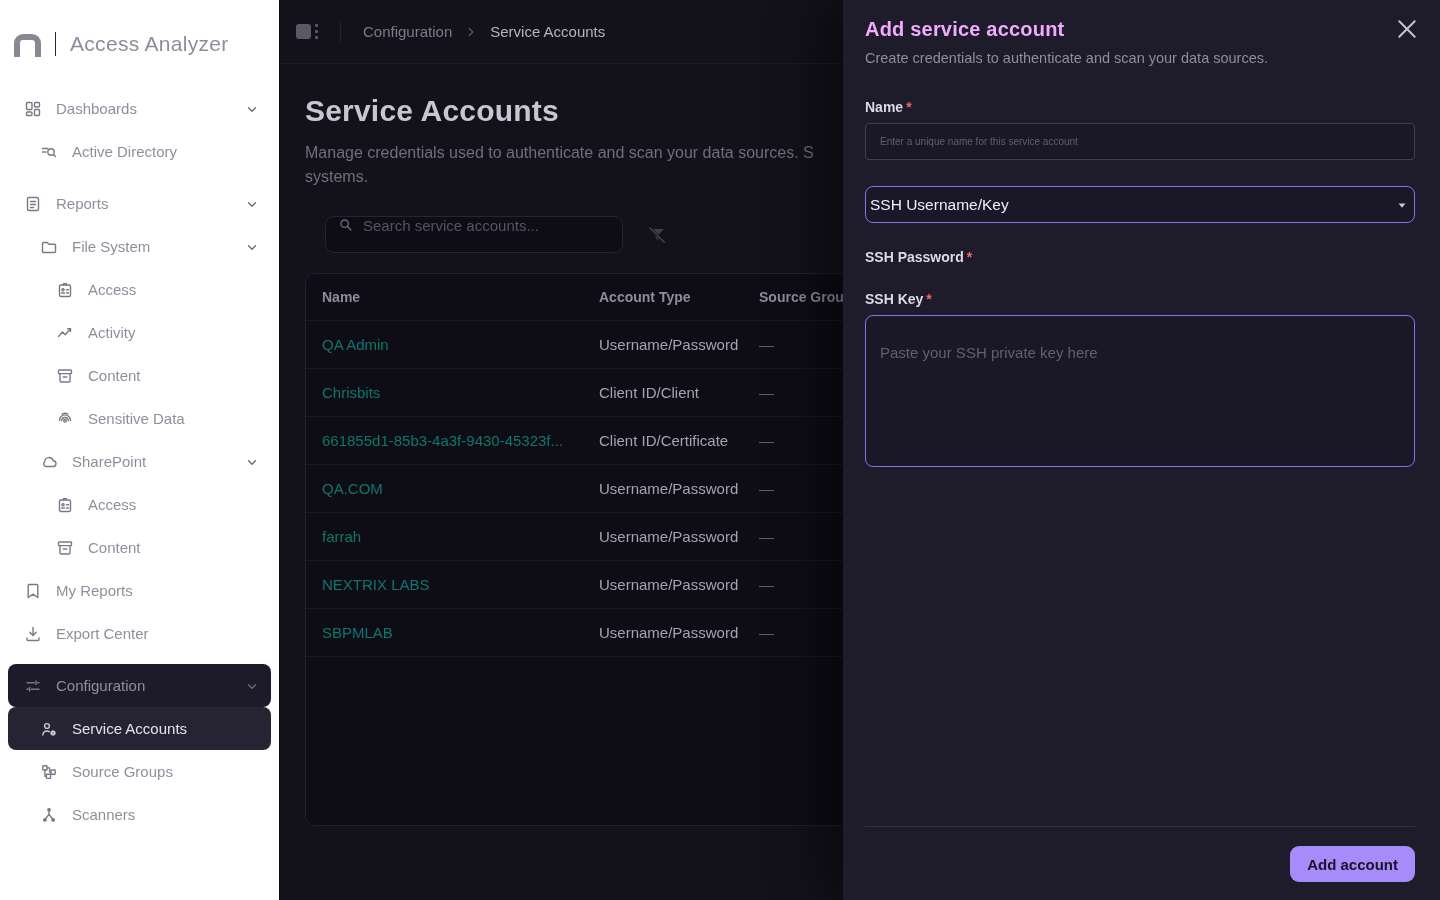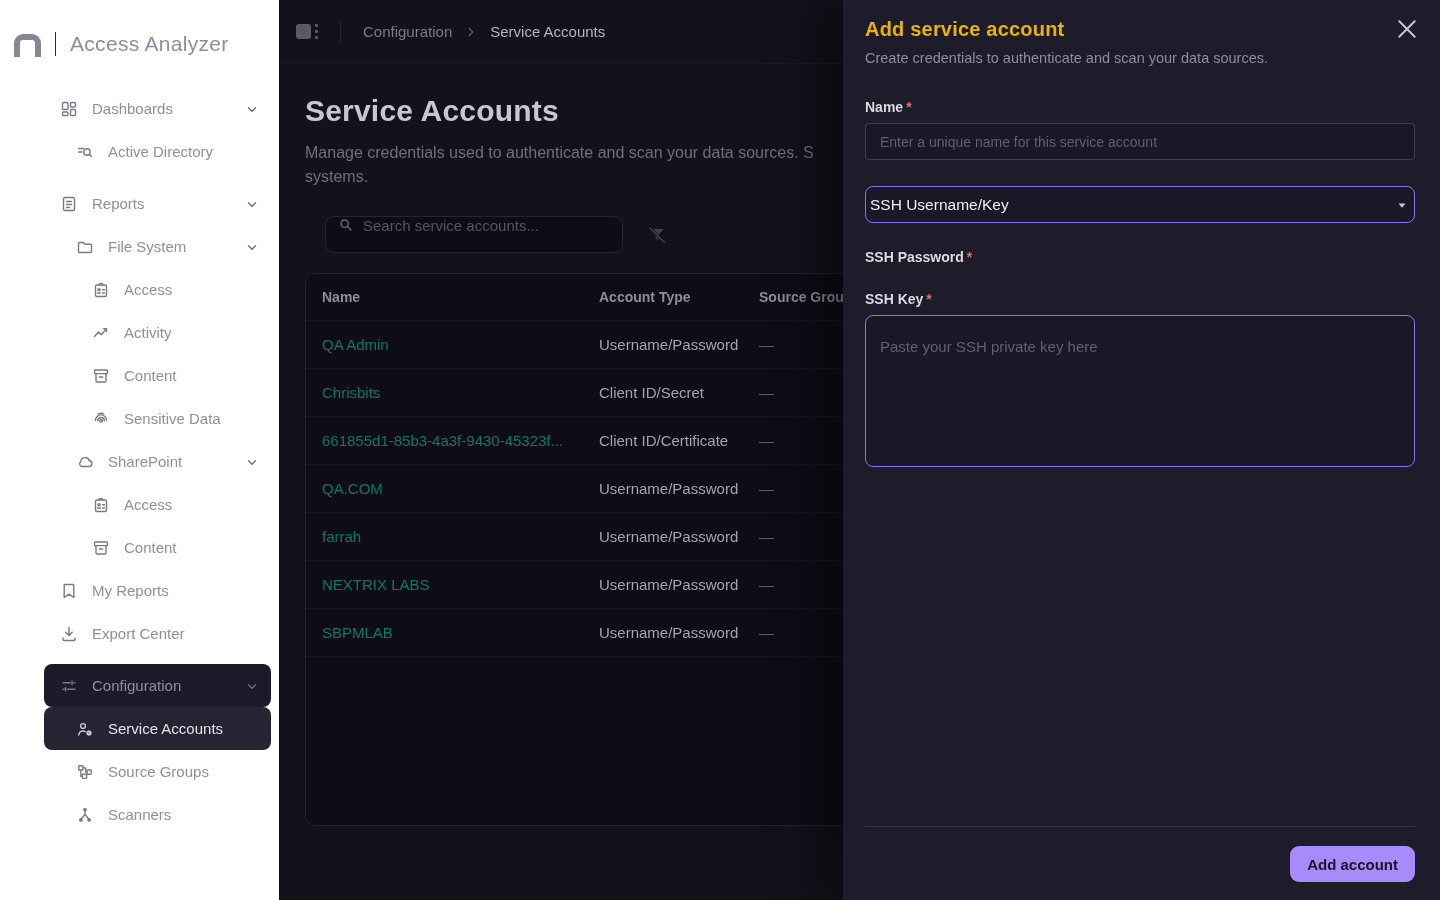--- a/index.html
+++ b/index.html
@@ -7,21 +7,21 @@
     font-family:"Liberation Sans", sans-serif; -webkit-font-smoothing:antialiased; }
 
   
   .sidebar { position:absolute; left:0; top:0; bottom:0; width:280px; background:#ffffff;
     border-right:1px solid #0d0b12; z-index:2; }
   .brand { display:flex; align-items:center; gap:14px; padding:30px 0 26px 14px; }
   .logo-n { width:27px; height:23px; border:6px solid #8a8794; border-bottom:none;
     border-radius:9px 9px 0 0; margin-top:4px; }
   .brand-sep { width:1px; height:24px; background:#2b2836; }
   .brand-name { font-size:21px; color:#8f8c9b; letter-spacing:.3px; font-weight:400; }
-  .nav { padding-top:4px;margin-left:36px; }
+  .nav { padding-top:4px; }
   .nav-item { display:flex; align-items:center; height:43px; margin:0 8px; border-radius:8px;
     color:#918e9c; font-size:15px; cursor:pointer; }
   .nav-item .nicon { width:18px; height:18px; color:#7b7886; flex:0 0 18px; display:flex; }
   .nav-item .nicon svg { width:18px; height:18px; }
   .nav-item .nlabel { margin-left:14px; }
   .nav-item .chev { margin-left:auto; margin-right:12px; color:#6e6b7a; display:flex; }
   .nav-item.lvl1 { padding-left:16px; }
   .nav-item.lvl2 { padding-left:32px; }
   .nav-item.lvl3 { padding-left:48px; }
   .nav-item.highlighted { background:#1d1a29; }
@@ -67,38 +67,38 @@
   .tbody-row { height:48px; border-top:1px solid #1b1826; font-size:15px; cursor:pointer; }
   .cell-name { color:#0f766e; }
   .cell-type { color:#a6a3b2; }
   .cell-dash { color:#5f5c6b; }
 
   
   .drawer { position:absolute; right:0; top:0; bottom:0; width:597px; background:#1e1b2b;
     z-index:10; box-shadow:-24px 0 48px rgba(0,0,0,.45); display:flex; flex-direction:column; }
   .drawer-head { padding:18px 24px 0 22px; }
   .drawer-title-row { display:flex; align-items:flex-start; }
-  .drawer-title { font-size:20px; font-weight:700; color:#eab308; letter-spacing:.2px; }
+  .drawer-title { font-size:20px; font-weight:700; color:#f0abfc; letter-spacing:.2px; }
   .drawer-close { margin-left:auto; margin-top:2px; width:18px; height:18px; color:#c9c6d3;
     cursor:pointer; display:flex; }
   .drawer-sub { margin-top:9px; font-size:14.5px; color:#8f8c9d; }
 
   .drawer-form { padding:33px 25px 0 22px; flex:1; }
   .field { margin-bottom:26px; }
   .flabel { font-size:14px; font-weight:700; color:#dcdae5; margin-bottom:8px; }
   .req { color:var(--required,#ee6a64); margin-left:3px; }
   .tinput { width:100%; height:37px; background:#1a1726; border:1px solid #413d58;
-    border-radius:4px; padding:0 14px; font-family:inherit; font-size:14px; color:#e8e6f0; outline:none; }
+    border-radius:4px; padding:0 14px; font-family:inherit; font-size:10px; color:#e8e6f0; outline:none; }
   .tinput::placeholder, .tarea::placeholder { color:#625f70; }
   .select { width:100%; height:37px; background:#1a1726; border:1.5px solid var(--focus-border,#8676ea);
     border-radius:8px; display:flex; align-items:center; padding:0 4px; cursor:pointer; }
   .select .sel-value { font-size:15.5px; color:#f0eef6; }
   .select .caret { margin-left:auto; color:#cac7d6; display:flex; }
   .tarea { width:100%; height:152px; background:#1a1726; border:1.5px solid var(--focus-border,#8676ea);
-    border-radius:8px; padding:22px 14px; font-family:inherit; font-size:15px; color:#e8e6f0;
+    border-radius:8px; padding:28px 14px; font-family:inherit; font-size:15px; color:#e8e6f0;
     outline:none; resize:none; }
 
   .drawer-foot { padding:0 25px 18px 22px; }
   .foot-divider { height:1px; background:#343141; }
   .foot-actions { display:flex; justify-content:flex-end; margin-top:19px; }
   .btn-primary { background:var(--accent,#a78bfa); color:#191527; border:none; border-radius:9px;
     height:36px; padding:0 17px; font-family:inherit; font-size:15px; font-weight:700; cursor:pointer; }
 </style>
 </head>
 <body>
@@ -384,21 +384,21 @@
         <div class="tcell">Source Group</div>
       </div>
 
       <div class="trow tbody-row">
         <div class="tcell cell-name">QA Admin</div>
         <div class="tcell cell-type">Username/Password</div>
         <div class="tcell cell-dash">—</div>
       </div>
       <div class="trow tbody-row">
         <div class="tcell cell-name">Chrisbits</div>
-        <div class="tcell cell-type">Client ID/Secret</div>
+        <div class="tcell cell-type">Client ID/Client</div>
         <div class="tcell cell-dash">—</div>
       </div>
       <div class="trow tbody-row">
         <div class="tcell cell-name">661855d1-85b3-4a3f-9430-45323f...</div>
         <div class="tcell cell-type">Client ID/Certificate</div>
         <div class="tcell cell-dash">—</div>
       </div>
       <div class="trow tbody-row">
         <div class="tcell cell-name">QA.COM</div>
         <div class="tcell cell-type">Username/Password</div>

